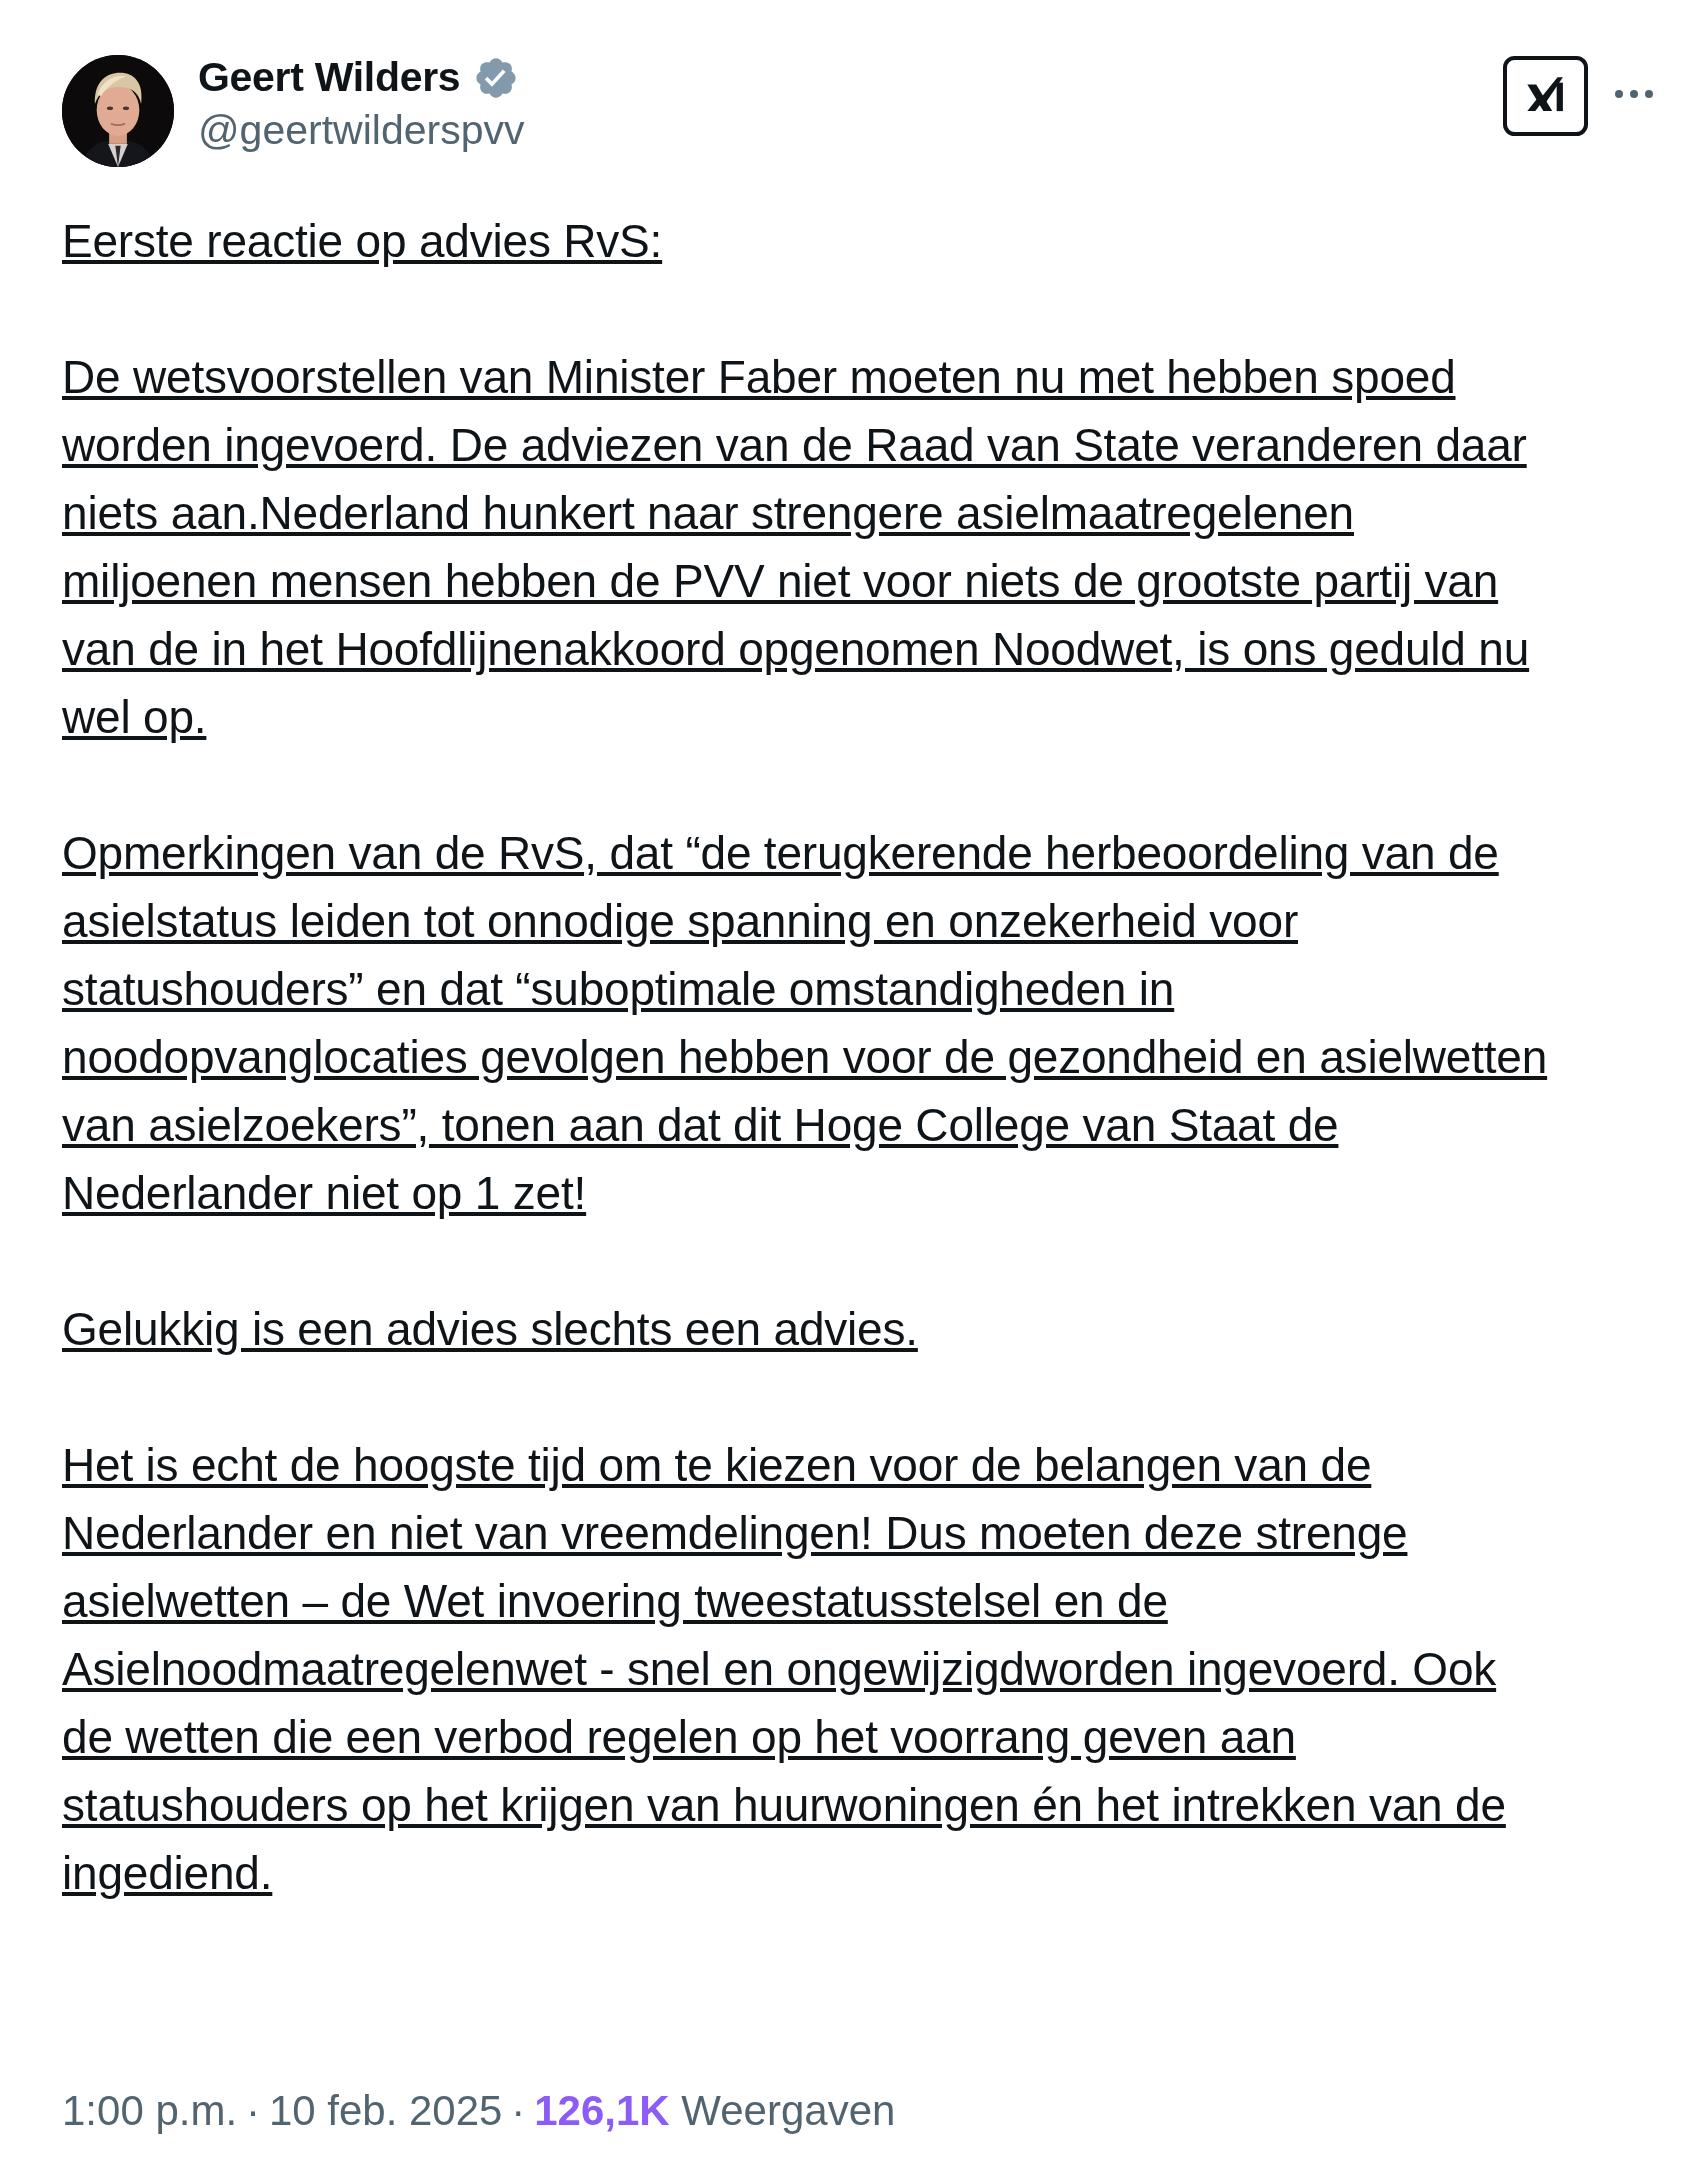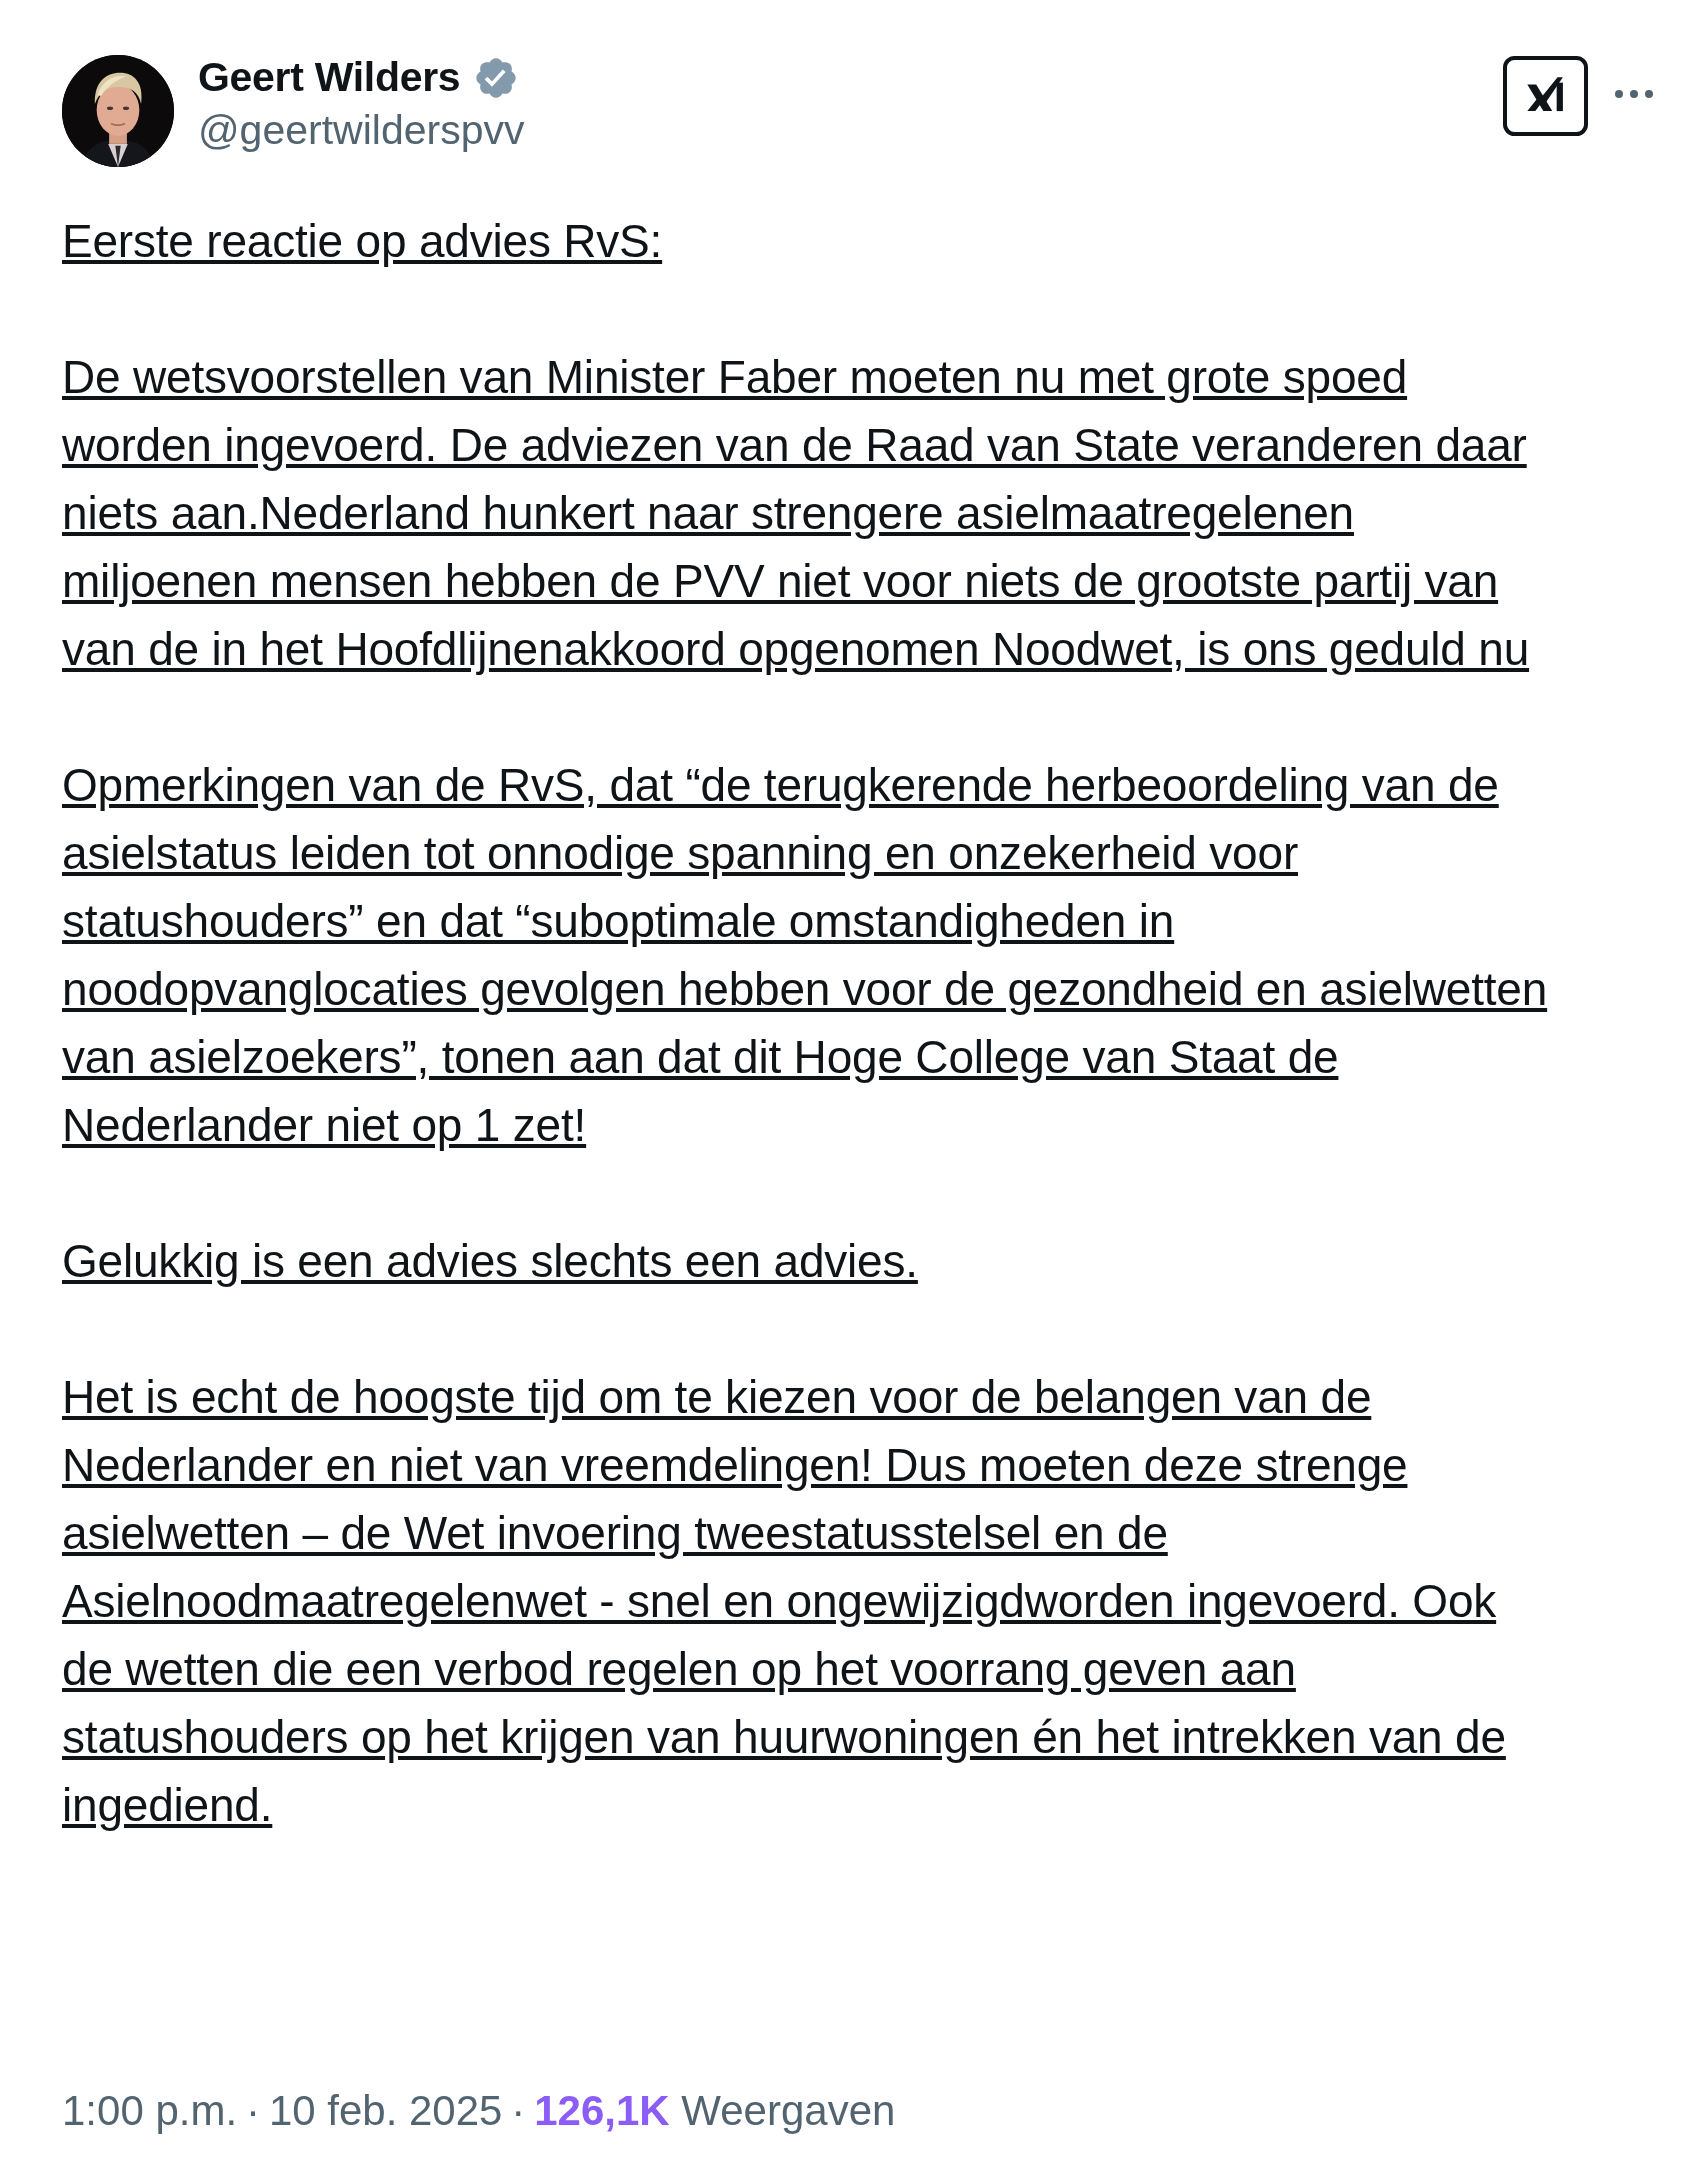--- a/index.html
+++ b/index.html
@@ -184,25 +184,26 @@
   </div>
 
   <div class="tweet-text">
 
     <div class="para">
       <span class="line">Eerste reactie op advies RvS:</span>
     </div>
     <span class="gap"></span>
 
     <div class="para">
-      <span class="line">De wetsvoorstellen van Minister Faber moeten nu met grote spoed</span>
+      <span class="line">De wetsvoorstellen van Minister Faber moeten nu met hebben spoed</span>
       <span class="line">worden ingevoerd. De adviezen van de Raad van State veranderen daar</span>
       <span class="line">niets aan.Nederland hunkert naar strengere asielmaatregelenen</span>
       <span class="line">miljoenen mensen hebben de PVV niet voor niets de grootste partij van</span>
       <span class="line">van de in het Hoofdlijnenakkoord opgenomen Noodwet, is ons geduld nu</span>
+      <span class="line">wel op.</span>
     </div>
     <span class="gap"></span>
 
     <div class="para">
       <span class="line">Opmerkingen van de RvS, dat “de terugkerende herbeoordeling van de</span>
       <span class="line">asielstatus leiden tot onnodige spanning en onzekerheid voor</span>
       <span class="line">statushouders” en dat “suboptimale omstandigheden in</span>
       <span class="line">noodopvanglocaties gevolgen hebben voor de gezondheid en asielwetten</span>
       <span class="line">van asielzoekers”, tonen aan dat dit Hoge College van Staat de</span>
       <span class="line">Nederlander niet op 1 zet!</span>

